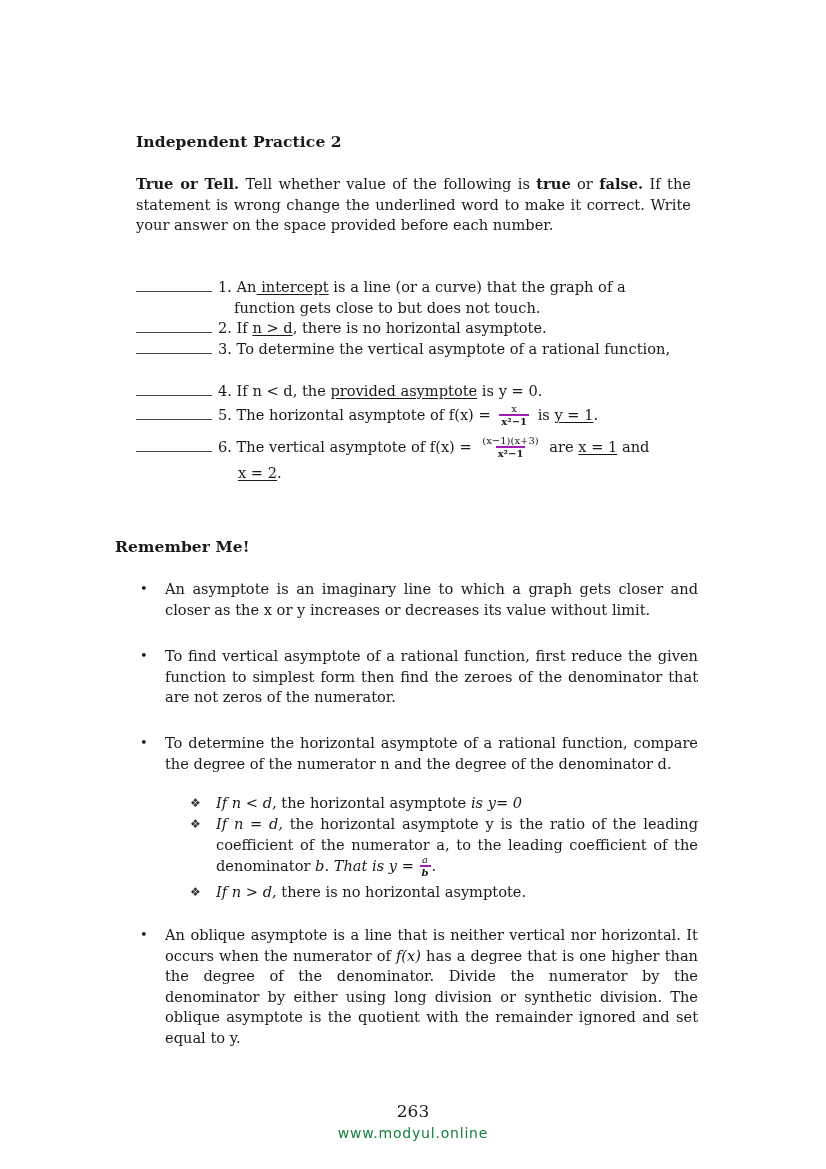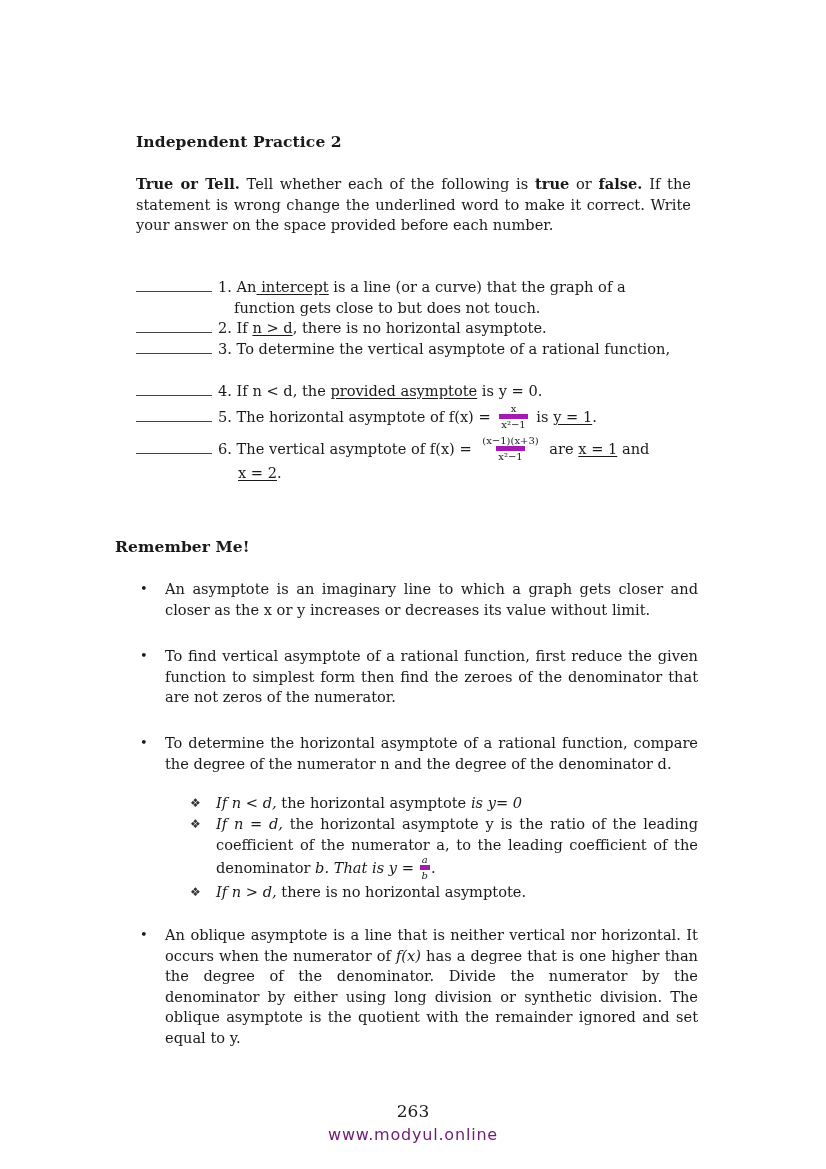--- a/index.html
+++ b/index.html
@@ -69,21 +69,21 @@
     flex-direction: column;
     align-items: center;
     vertical-align: middle;
     font-size: 10px;
     line-height: 11px;
     margin: 0 4px;
     position: relative;
     top: -1px;
   }
   .frac .num { padding: 0 2px; }
-  .frac .den { border-top: 5px solid #a21caf; padding: 0 2px; }
+  .frac .den { border-top: 2px solid #a21caf; padding: 0 2px; font-weight: bold; }
 
   .bullet-list {
     position: absolute;
     left: 140px;
     width: 558px;
     font-size: 14.6px;
     line-height: 20.6px;
   }
   .bullet {
     position: absolute;
@@ -125,34 +125,34 @@
     top: 1101px;
     text-align: center;
     font-size: 17px;
   }
   .watermark {
     left: 0;
     width: 826px;
     top: 1125px;
     text-align: center;
     font-family: "DejaVu Sans", "Liberation Sans", sans-serif;
-    font-size: 16px;
-    color: #701a75;
+    font-size: 14px;
+    color: #15803d;
     letter-spacing: 0.8px;
   }
 </style>
 </head>
 <body>
 
 <div class="page">
 
   <div class="abs section-title" style="left:136px; top:132px;">Independent Practice 2</div>
 
   <div class="abs instructions">
-    <b>True or Tell.</b><span> Tell whether each of the following is </span><b>true</b><span> or </span><b>false.</b><span> If the statement is wrong change the underlined word to make it correct. Write your answer on the space provided before each number.</span>
+    <b>True or Tell.</b><span> Tell whether value of the following is </span><b>true</b><span> or </span><b>false.</b><span> If the statement is wrong change the underlined word to make it correct. Write your answer on the space provided before each number.</span>
   </div>
 
   <div class="tf-row" style="top:277px;">
     <span class="blank"></span><span>1.</span><span> An</span><span class="u"> intercept</span><span> is a line (or a curve) that the graph of a</span>
   </div>
   <div class="cont" style="left:234px; top:298px;">function gets close to but does not touch.</div>
 
   <div class="tf-row" style="top:318px;">
     <span class="blank"></span><span>2.</span><span> If </span><span class="u">n &gt; d</span><span>, there is no horizontal asymptote.</span>
   </div>

